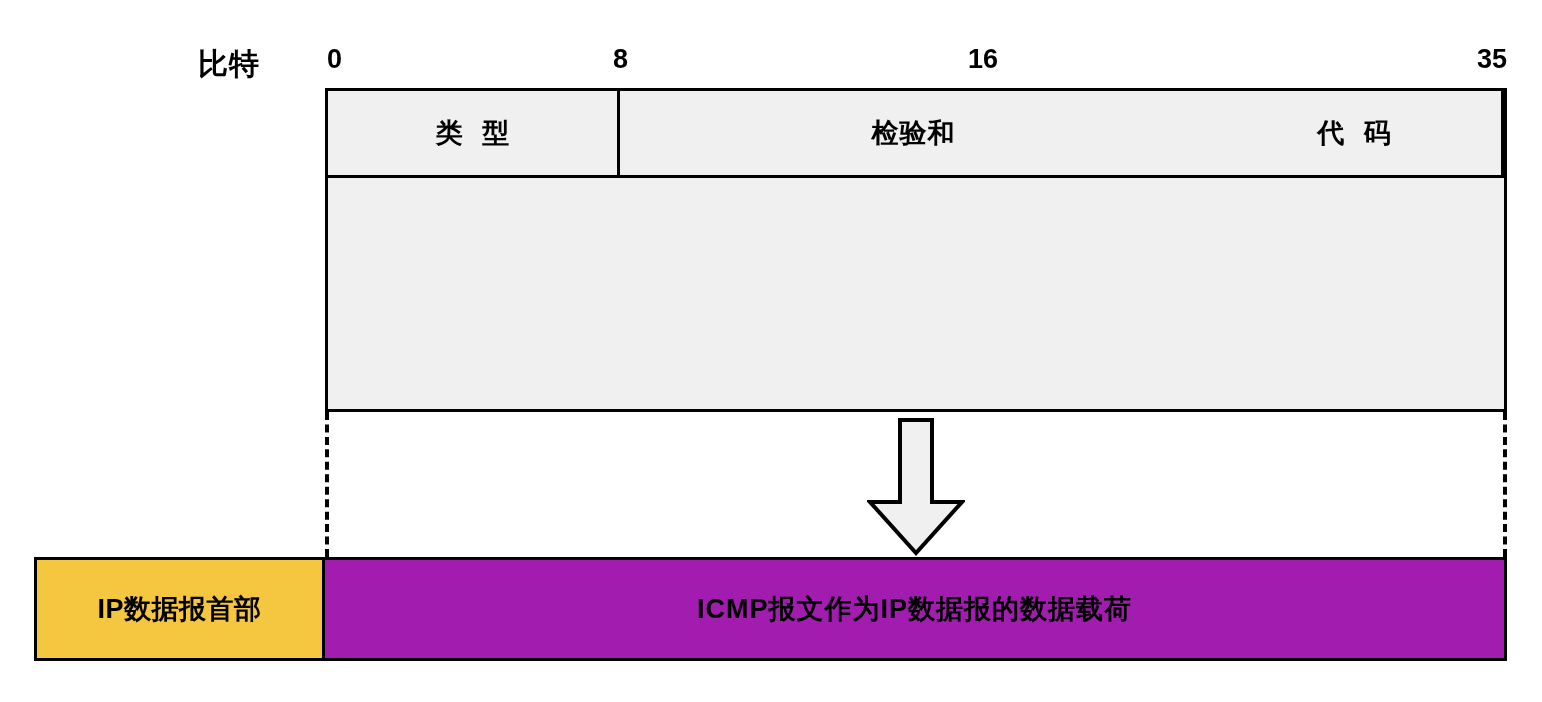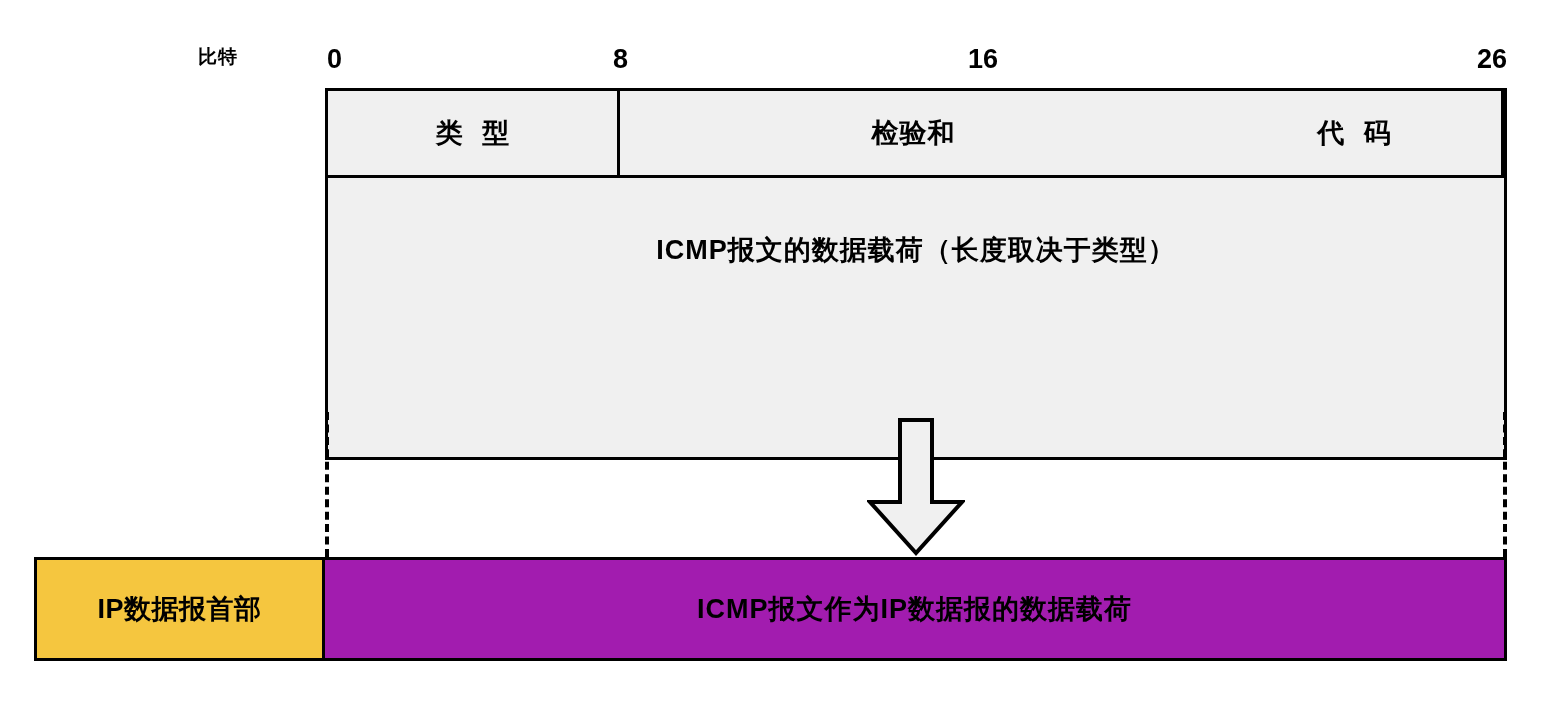--- a/index.html
+++ b/index.html
@@ -29,34 +29,34 @@
     font-weight: bold;
     color: #000000;
     line-height: 1;
     top: 10px;
     white-space: nowrap;
   }
   #ruler-title {
     position: absolute;
     left: 198px;
     top: 8px;
-    font-size: 19px;
+    font-size: 30px;
     font-weight: bold;
     color: #000000;
     letter-spacing: 1px;
     white-space: nowrap;
   }
 
   
   #icmp-table {
     position: absolute;
     left: 325px;
     top: 88px;
     width: 1182px;
-    height: 372px;
+    height: 324px;
     box-sizing: border-box;
     border: 3px solid #000000;
     background: #F0F0F0;
   }
   .icmp-row {
     display: flex;
     box-sizing: border-box;
     width: 100%;
   }
   #icmp-row-1 {
@@ -175,35 +175,32 @@
   }
 </style>
 </head>
 <body>
 
 <div id="bit-ruler">
   <div id="ruler-title">比特</div>
   <div class="bit-label" style="left:327px;">0</div>
   <div class="bit-label" style="left:613px;">8</div>
   <div class="bit-label" style="left:968px;">16</div>
-  <div class="bit-label" style="left:1477px;">26</div>
+  <div class="bit-label" style="left:1477px;">35</div>
 </div>
 
 <div id="icmp-table">
 
   <div class="icmp-row" id="icmp-row-1">
     <div class="icmp-cell" id="cell-type">类 型</div>
     <div class="icmp-cell" id="cell-checksum">检验和</div>
     <div class="icmp-cell" id="cell-code">代 码</div>
   </div>
 
 
-  <div class="icmp-row" id="icmp-row-3">
-    <div class="icmp-cell" id="cell-payload">ICMP报文的数据载荷（长度取决于类型）</div>
-  </div>
 
 </div>
 
 <div id="encap-zone">
   <div id="encap-dash-left"></div>
   <div id="encap-dash-right"></div>
 
   <svg id="down-arrow" viewBox="0 0 98 138">
     <polygon points="33,2 65,2 65,84 95,84 49,135 3,84 33,84" fill="#F0F0F0" stroke="#000000" stroke-width="4" stroke-linejoin="miter"></polygon>
   </svg>

